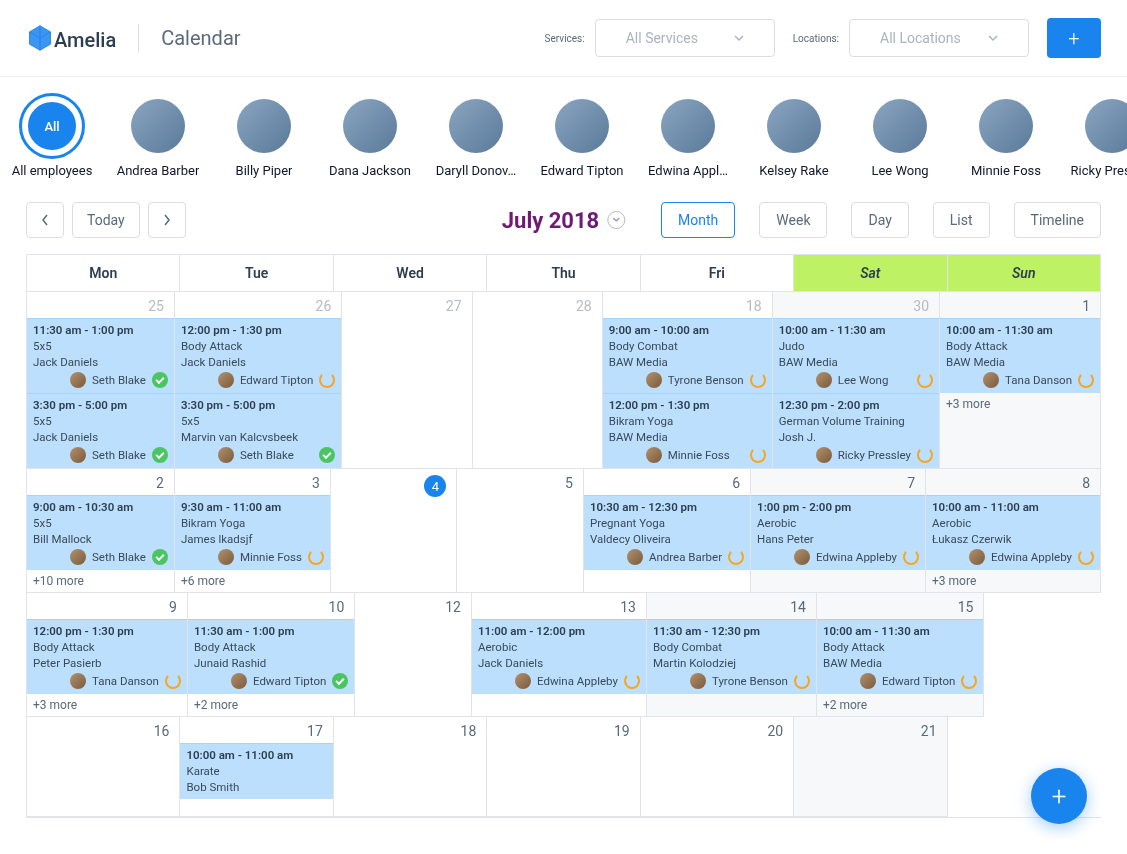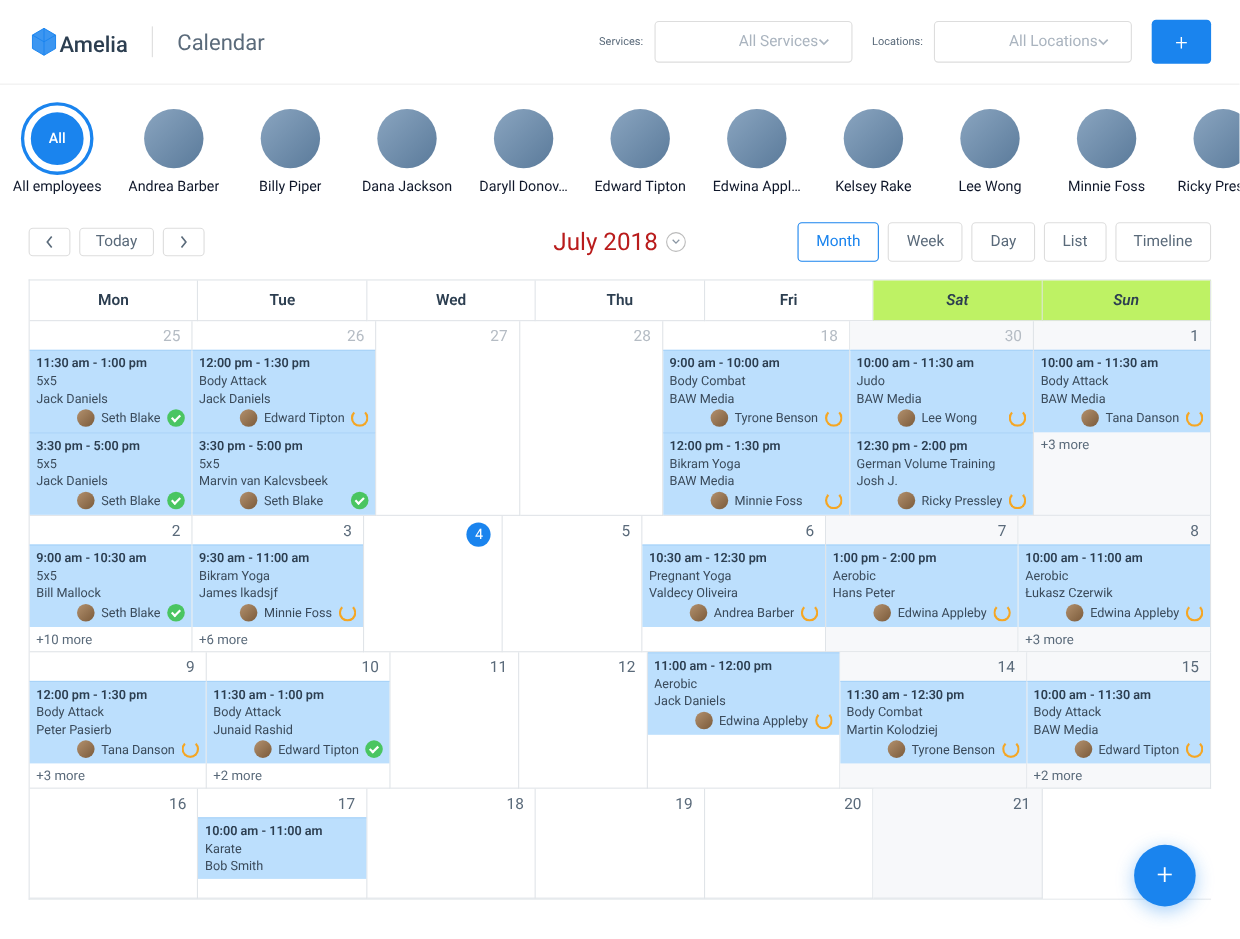--- a/index.html
+++ b/index.html
@@ -6,38 +6,38 @@
 body { font-family: -apple-system, BlinkMacSystemFont, "Segoe UI", Roboto, sans-serif; font-size: 13px; color: #333; background: #fff; width: 1127px; }
 .header { display: flex; align-items: center; padding: 18px 26px; border-bottom: 1px solid #eee; }
 .logo { display: flex; align-items: flex-end; }
 .logo-icon { width: 28px; height: 28px; }
 .logo-text { font-size: 20px; font-weight: 500; color: #2c3e50; }
 .divider { width: 1px; height: 28px; background: #ddd; margin: 0 22px; }
 .page-title { font-size: 20px; color: #5a6a7a; font-weight: 400; }
 .spacer { flex: 1; }
 .filter-group { display: flex; align-items: center; gap: 10px; margin-right: 18px; }
 .filter-label { font-size: 10px; color: #5a6a7a; }
-.select { border: 1px solid #ddd; border-radius: 4px; padding: 10px 20px; display: flex; align-items: center; justify-content: flex-end; min-width: 180px; font-size: 14px; color: #aab4bf; cursor: pointer; }
+.select { border: 1px solid #ddd; border-radius: 4px; padding: 10px 30px; display: flex; align-items: center; justify-content: space-between; min-width: 180px; font-size: 14px; color: #aab4bf; cursor: pointer; }
 .chevron-down { width: 10px; height: 10px; }
 .add-btn { width: 54px; height: 40px; background: #1a84ee; border-radius: 4px; display: flex; align-items: center; justify-content: center; cursor: pointer; }
 .plus-icon { color: #fff; font-size: 20px; font-weight: 300; }
 
 .employees { display: flex; gap: 30px; padding: 22px 14px 14px; overflow-x: hidden; }
 .emp { display: flex; flex-direction: column; align-items: center; gap: 10px; cursor: pointer; width: 76px; flex-shrink: 0;}
 .emp-avatar { width: 54px; height: 54px; border-radius: 50%; background: linear-gradient(135deg, #8aa5c0, #5a7a9a); display: flex; align-items: center; justify-content: center; color: #fff; font-size: 13px; font-weight: 500; }
 .emp-avatar.selected { background: #1a84ee; outline: 3px solid #1a84ee; outline-offset: 3px; border: 3px solid #fff; }
 .emp-label { font-size: 13px; color: #0f172a; white-space: nowrap; max-width: 86px; overflow: hidden; text-overflow: ellipsis; text-align: center; }
 
 .toolbar { display: flex; align-items: center; padding: 10px 26px 16px; }
 .nav-group { display: flex; gap: 8px; }
-.nav-btn { border: 1px solid #ddd; border-radius: 4px; height: 26px; min-width: 36px; padding: 0 14px; display: flex; align-items: center; justify-content: center; cursor: pointer; font-size: 14px; color: #5a6a7a; background: #fff; }
+.nav-btn { border: 1px solid #ddd; border-radius: 4px; height: 36px; min-width: 36px; padding: 0 14px; display: flex; align-items: center; justify-content: center; cursor: pointer; font-size: 14px; color: #5a6a7a; background: #fff; }
 .month-label-wrap { position: absolute; left: 50%; transform: translateX(-50%); display: flex; align-items: center; gap: 8px; }
-.month-label { font-size: 22px; font-weight: 400; color: #b91c1c; }
+.month-label { font-size: 22px; font-weight: 700; color: #701a75; }
 .month-dd { width: 18px; height: 18px; border: 1px solid #bbb; border-radius: 50%; display: flex; align-items: center; justify-content: center; cursor: pointer; }
-.view-group { display: flex; gap: 8px; }
+.view-group { display: flex; gap: 24px; }
 .view-btn { border: 1px solid #ddd; border-radius: 4px; padding: 9px 16px; font-size: 14px; color: #5a6a7a; cursor: pointer; background: #fff; }
 .view-btn.active { border-color: #1a84ee; color: #1a84ee; }
 .toolbar-rel { position: relative; width: 100%; display: flex; justify-content: space-between; align-items: center; }
 
 .calendar { border: 1px solid #e0e4e8; border-right: none; margin: 0 26px; }
 .cal-header { display: grid; grid-template-columns: repeat(7, 1fr); }
 .cal-header div { border-right: 1px solid #e0e4e8; border-bottom: 1px solid #e0e4e8; padding: 10px 0; text-align: center; font-weight: 600; font-size: 14px; color: #2c3e50; }
 .cal-header div:nth-child(6), .cal-header div:nth-child(7) { background: #bef264; font-style: italic; }
 .cal-row { display: grid; grid-template-columns: repeat(7, 1fr); }
 .cell { border-right: 1px solid #e0e4e8; border-bottom: 1px solid #e0e4e8; min-height: 100px; position: relative; }
@@ -401,26 +401,24 @@
             <div class="line">Junaid Rashid</div>
             <div class="assignee">
               <span class="mini-avatar"></span>
               <span class="assignee-name">Edward Tipton</span>
               <span class="status-icon ok"></span>
             </div>
           </div>
           <div class="more">+2 more</div>
         </div>
         <div class="cell">
-          <div class="daynum">11</div>
-        </div>
-        <div class="cell">
           <div class="daynum">12</div>
         </div>
         <div class="cell">
+          <div class="daynum">13</div>
           <div class="event">
             <div class="time">11:00 am - 12:00 pm</div>
             <div class="line">Aerobic</div>
             <div class="line">Jack Daniels</div>
             <div class="assignee">
               <span class="mini-avatar"></span>
               <span class="assignee-name">Edwina Appleby</span>
               <span class="status-icon pending"></span>
             </div>
           </div>

